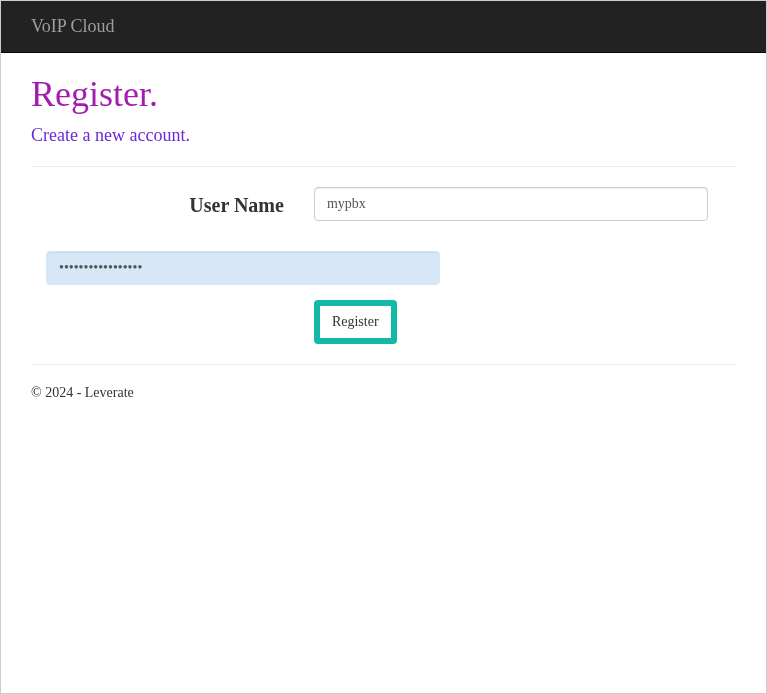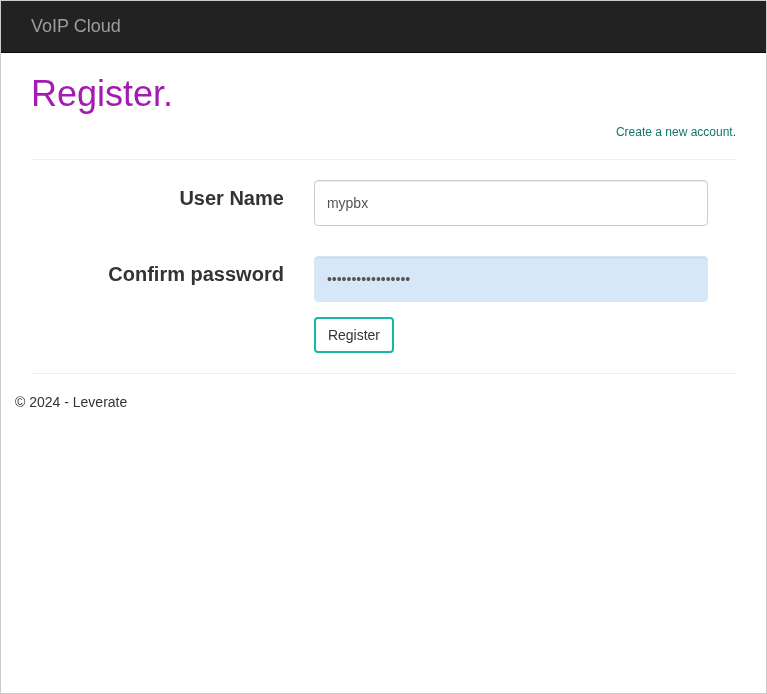--- a/index.html
+++ b/index.html
@@ -1,18 +1,19 @@
 <!DOCTYPE html>
 <html><head>
   <meta charset="utf-8">
   <style>
     * {
       box-sizing: border-box;
       margin: 0;
       padding: 0;
+      font-family: Liberation Serif, serif;
     }
     body {
       font-family: "Helvetica Neue", Helvetica, Arial, sans-serif;
       font-size: 14px;
       color: #333;
       background: #fff;
       width: 767px;
       height: 694px;
       border: 1px solid #ccc;
     }
@@ -35,26 +36,25 @@
       margin-top: 20px;
     }
     h1 {
       font-size: 36px;
       font-weight: 500;
       margin-top: 20px;
       margin-bottom: 10px;
       color: #a21caf;
     }
     h4 {
-      font-size: 12px;
+      font-size: 18px;
       font-weight: 400;
-      color: #0f766e;
+      color: #6d28d9;
       margin-top: 10px;
       margin-bottom: 10px;
-      text-align: right;
     }
     hr {
       border: 0;
       border-top: 1px solid #eee;
       margin-top: 20px;
       margin-bottom: 20px;
     }
     .form-horizontal {
       margin-top: 20px;
     }
@@ -77,21 +77,21 @@
       font-size: 20px;
       color: #333;
       align-self: flex-start;
     }
     .col-input {
       width: 58%;
       padding-left: 15px;
     }
     .form-control {
       width: 100%;
-      height: 46px;
+      height: 34px;
       padding: 10px 12px;
       font-size: 14px;
       line-height: 1.42857143;
       color: #555;
       background-color: #fff;
       border: 1px solid #ccc;
       border-radius: 4px;
       box-shadow: inset 0 1px 1px rgba(0,0,0,.075);
     }
     .form-control.autofill {
@@ -101,27 +101,27 @@
     .btn {
       display: inline-block;
       padding: 6px 12px;
       font-size: 14px;
       font-weight: 400;
       line-height: 1.42857143;
       text-align: center;
       white-space: nowrap;
       vertical-align: middle;
       cursor: pointer;
-      border: 2px solid #14b8a6;
+      border: 6px solid #14b8a6;
       border-radius: 4px;
       background-color: #fff;
       color: #333;
     }
     .footer {
-      padding: 0 14px;
+      padding: 0 30px;
       margin-top: 20px;
     }
     .footer p {
       font-size: 14px;
       color: #333;
     }
     .form-group-btn {
       margin-bottom: 15px;
       display: flex;
     }
@@ -150,21 +150,20 @@
       <div class="col-input">
         <input type="text" class="form-control" value="mypbx" style="">
       </div>
     </div>
 
     <div class="form-group">
     </div>
 
 
     <div class="form-group">
-      <label class="control-label">Confirm password</label>
       <div class="col-input">
         <input type="password" class="form-control autofill" value="•••••••••••••••••" style="">
       </div>
     </div>
 
     <div class="form-group-btn">
       <div class="offset"></div>
       <div class="col-btn">
         <button type="button" class="btn">Register</button>
       </div>

